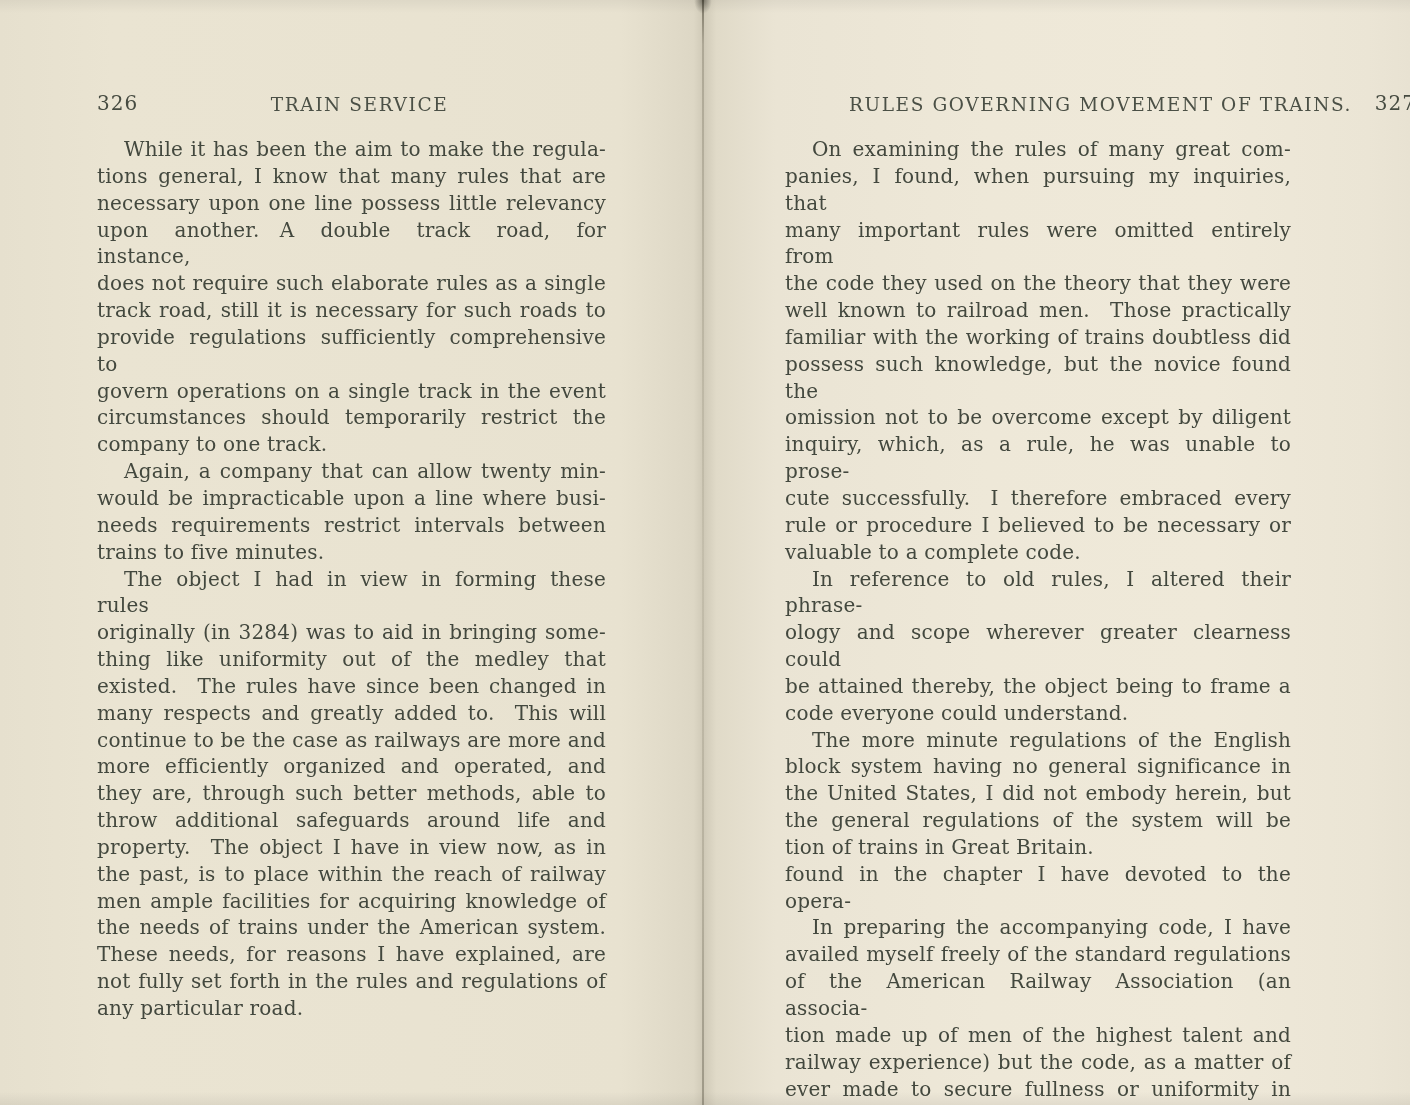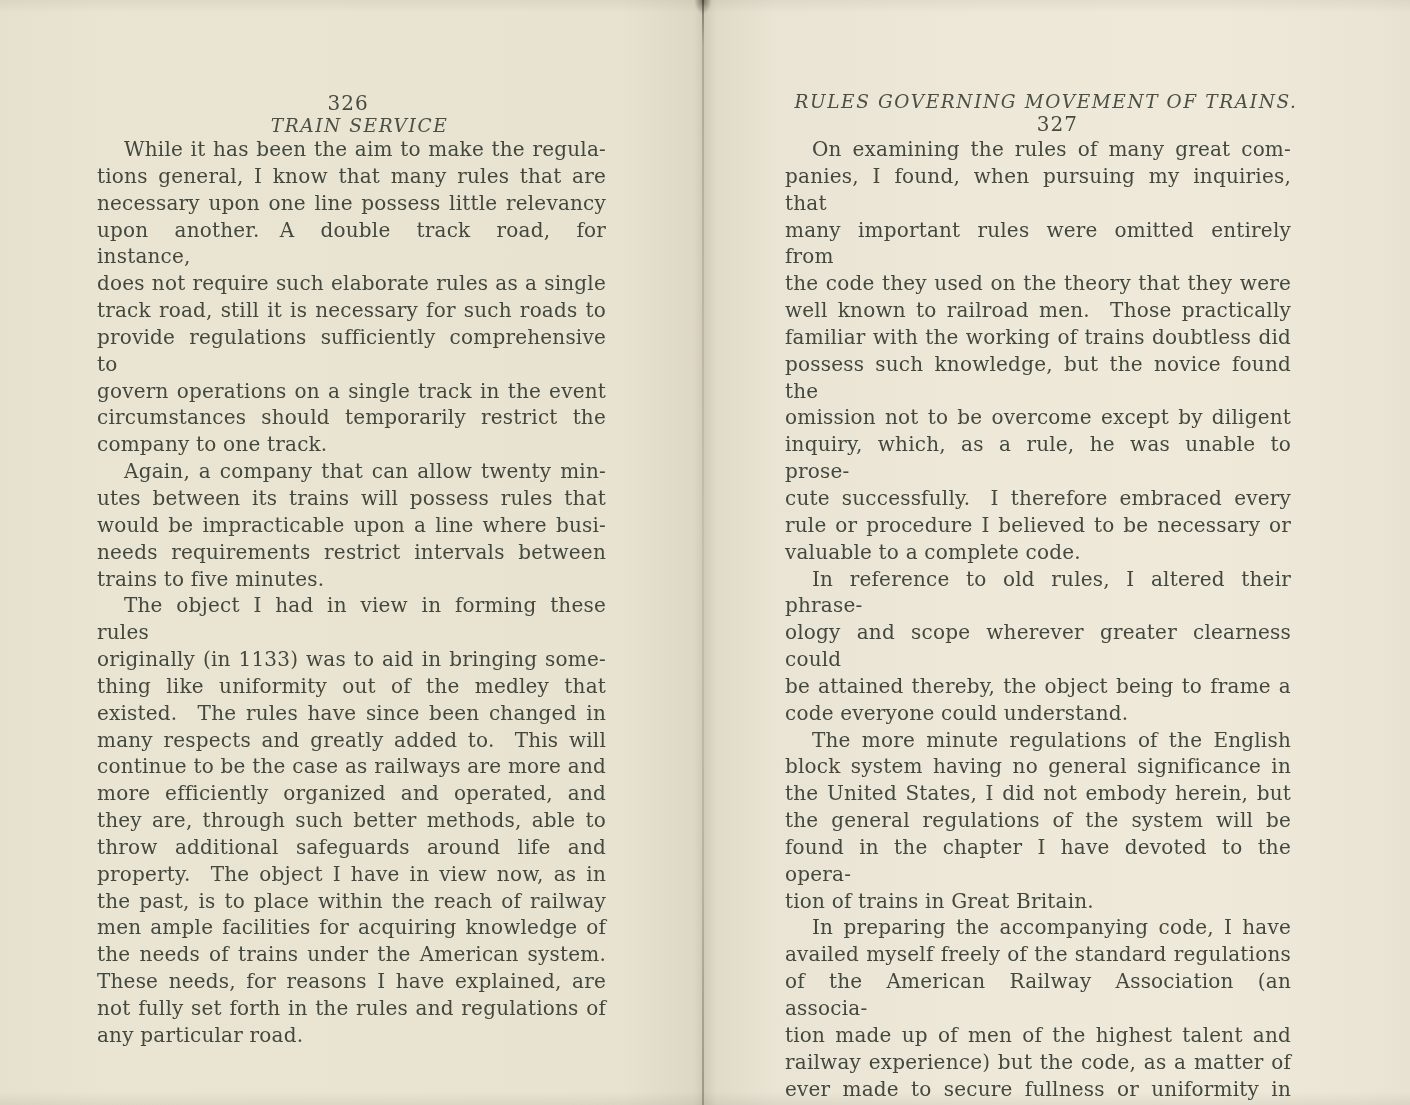--- a/index.html
+++ b/index.html
@@ -31,30 +31,29 @@
   }
   .page {
     position: absolute; top: 0; height: 1105px;
     color: #454a40;
   }
   .page.left  { left: 97px;  width: 525px; }
   .page.right { left: 785px; width: 522px; }
 
   .page-header {
     position: absolute; top: 91px; left: 0; right: 0;
-    display: flex; align-items: center;
+    display: flex; align-items: flex-end;
     font-size: 20px;
-    flex-direction: column;
   }
   .page-header .edge { width: 64px; flex: 0 0 auto; }
   .page-header .pagenum { font-style: normal; letter-spacing: 1px; color: #464b41; }
   .page-header .pagenum.right-num { text-align: right; }
   .page-header .running {
     flex: 1 1 auto; text-align: center;
-    font-style: italic; font-size: 18.5px; letter-spacing: 1.6px;
+    font-size: 18.5px; letter-spacing: 1.6px;
     color: #4b5046;
     white-space: nowrap;
   }
   .page-body {
     position: absolute; top: 136px; left: 0; right: 16px;
     font-size: 20px;
     letter-spacing: 0.2px;
     color: #43483e;
   }
   .line {
@@ -84,26 +83,25 @@
         <div class="line">tions general, I know that many rules that are</div>
         <div class="line">necessary upon one line possess little relevancy</div>
         <div class="line">upon another. A double track road, for instance,</div>
         <div class="line">does not require such elaborate rules as a single</div>
         <div class="line">track road, still it is necessary for such roads to</div>
         <div class="line">provide regulations sufficiently comprehensive to</div>
         <div class="line">govern operations on a single track in the event</div>
         <div class="line">circumstances should temporarily restrict the</div>
         <div class="line last">company to one track.</div>
         <div class="line first">Again, a company that can allow twenty min-</div>
-        <div class="line">utes between its trains will possess rules that</div>
         <div class="line">would be impracticable upon a line where busi-</div>
         <div class="line">needs requirements restrict intervals between</div>
         <div class="line last">trains to five minutes.</div>
         <div class="line first">The object I had in view in forming these rules</div>
-        <div class="line">originally (in 1133) was to aid in bringing some-</div>
+        <div class="line">originally (in 3284) was to aid in bringing some-</div>
         <div class="line">thing like uniformity out of the medley that</div>
         <div class="line">existed. The rules have since been changed in</div>
         <div class="line">many respects and greatly added to. This will</div>
         <div class="line">continue to be the case as railways are more and</div>
         <div class="line">more efficiently organized and operated, and</div>
         <div class="line">they are, through such better methods, able to</div>
         <div class="line">throw additional safeguards around life and</div>
         <div class="line">property. The object I have in view now, as in</div>
         <div class="line">the past, is to place within the reach of railway</div>
         <div class="line">men ample facilities for acquiring knowledge of</div>
@@ -134,22 +132,22 @@
         <div class="line">rule or procedure I believed to be necessary or</div>
         <div class="line last">valuable to a complete code.</div>
         <div class="line first">In reference to old rules, I altered their phrase-</div>
         <div class="line">ology and scope wherever greater clearness could</div>
         <div class="line">be attained thereby, the object being to frame a</div>
         <div class="line last">code everyone could understand.</div>
         <div class="line first">The more minute regulations of the English</div>
         <div class="line">block system having no general significance in</div>
         <div class="line">the United States, I did not embody herein, but</div>
         <div class="line">the general regulations of the system will be</div>
+        <div class="line last">tion of trains in Great Britain.</div>
         <div class="line">found in the chapter I have devoted to the opera-</div>
-        <div class="line last">tion of trains in Great Britain.</div>
         <div class="line first">In preparing the accompanying code, I have</div>
         <div class="line">availed myself freely of the standard regulations</div>
         <div class="line">of the American Railway Association (an associa-</div>
         <div class="line">tion made up of men of the highest talent and</div>
         <div class="line">railway experience) but the code, as a matter of</div>
         <div class="line">ever made to secure fullness or uniformity in such</div>
         <div class="line">matters. It formed at once the basis and initia-</div>
         <div class="line last">tive of all subsequent action. The rules of the</div>
       </div>
   </section>

